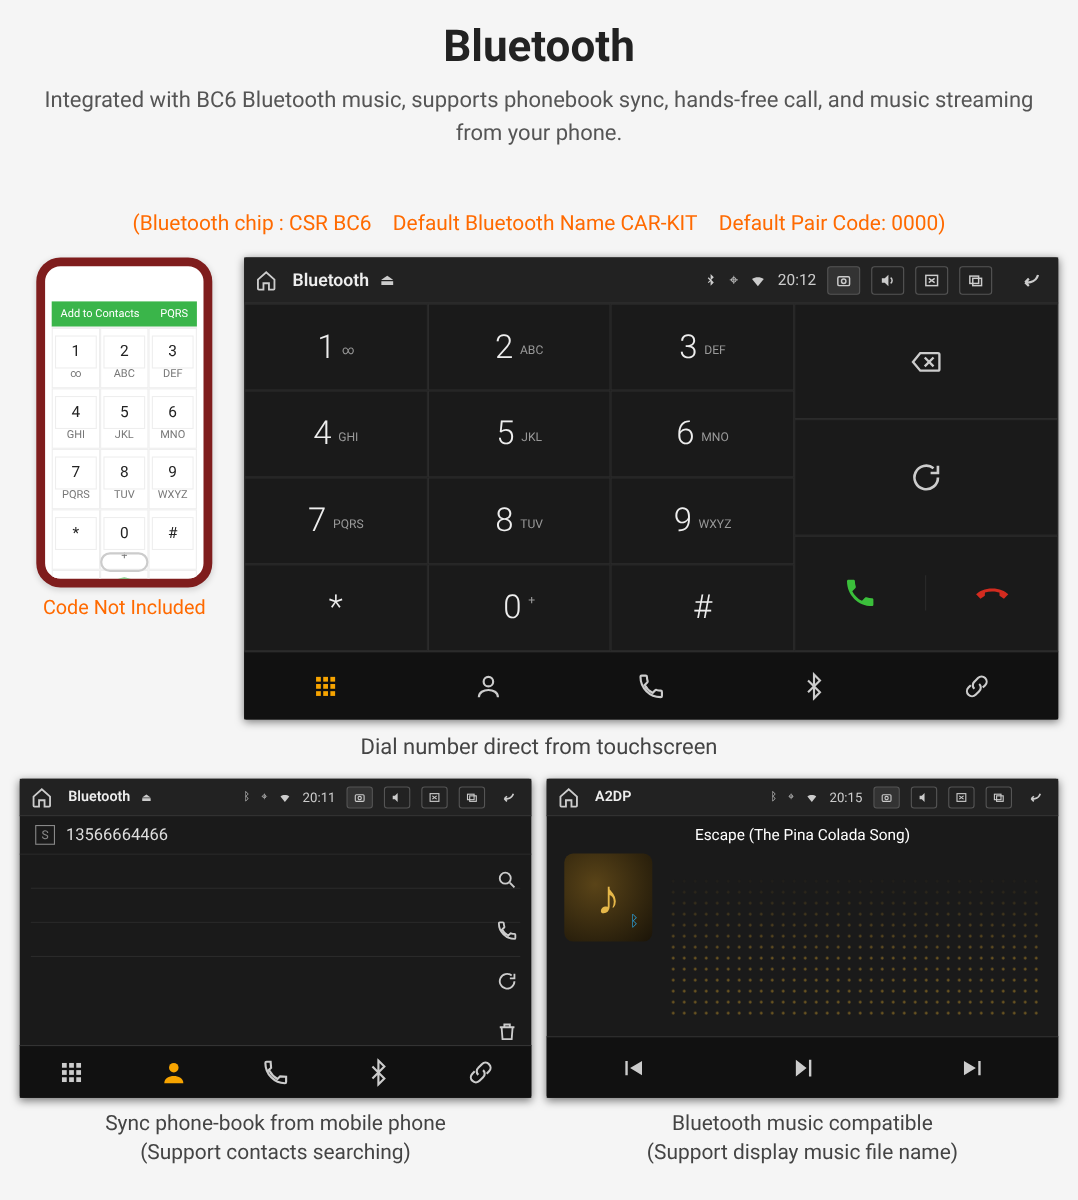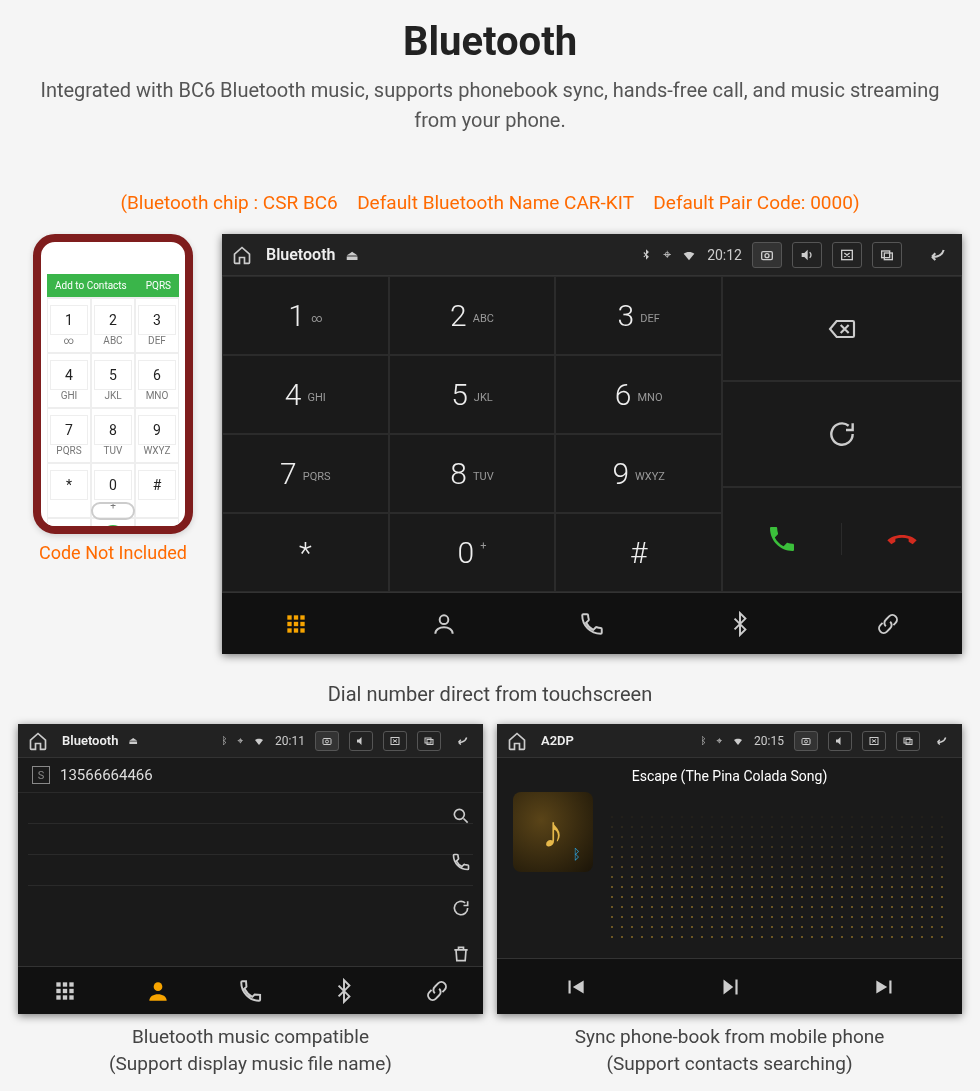--- a/index.html
+++ b/index.html
@@ -167,21 +167,21 @@
     display:flex; align-items:center; justify-content:center;
     color:#ccc;
   }
   .tab.active { color:#f7a400; }
   .tab svg { width:26px; height:26px; }
 
   .main-caption {
     text-align:center;
     font-size:20px;
     color:#444;
-    padding: 28px 0 18px;
+    padding: 12px 0 18px;
   }
 
   .bottom-row {
     display:flex;
     gap: 14px;
     padding: 0 18px;
   }
   .panel-small {
     flex:1;
     height: 290px;
@@ -718,20 +718,20 @@
           <svg viewBox="0 0 24 24">
             <path d="M4 6l10 6-10 6zM16 6h2v12h-2z"></path>
           </svg>
         </div>
     </div>
   </div>
 </div>
 
 <div class="captions-row">
   <div class="small-caption">
+    <span>Sync phone-book from mobile phone</span><br>
+    <span>(Support contacts searching)</span>
+  </div>
+  <div class="small-caption">
     <span>Bluetooth music compatible</span><br>
     <span>(Support display music file name)</span>
   </div>
-  <div class="small-caption">
-    <span>Sync phone-book from mobile phone</span><br>
-    <span>(Support contacts searching)</span>
-  </div>
 </div>
 
 </body></html>

